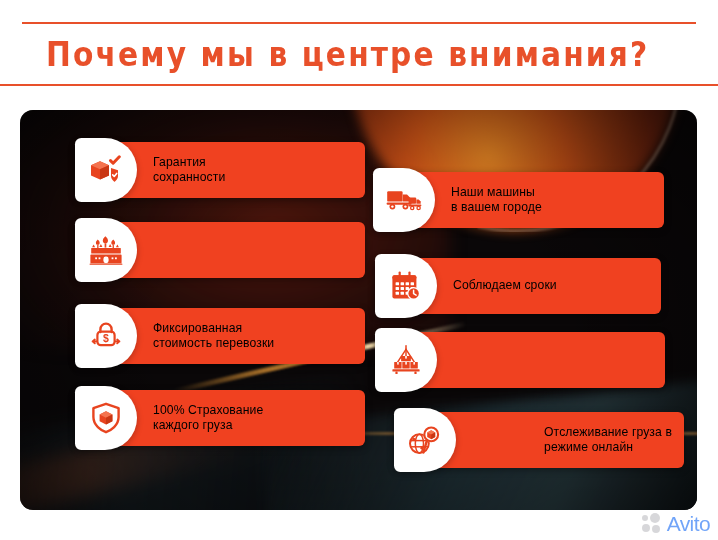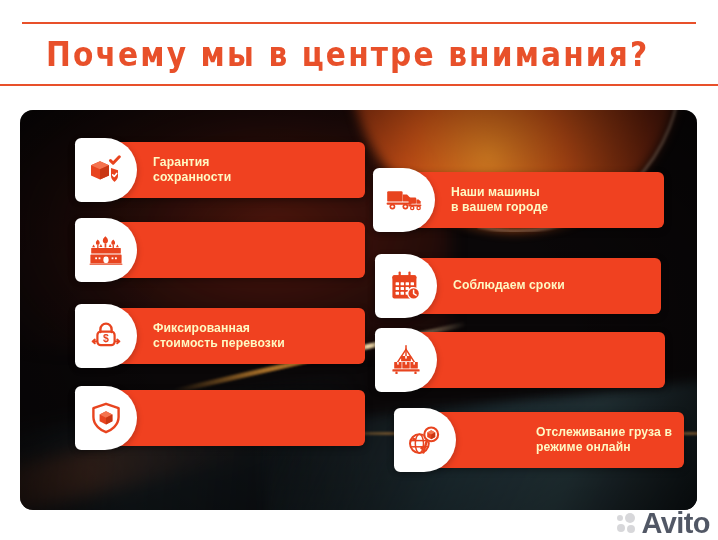--- a/index.html
+++ b/index.html
@@ -188,23 +188,23 @@
     border-radius: 7px 36px 36px 7px;
     display: flex;
     align-items: center;
     justify-content: center;
     box-shadow: 0 2px 6px rgba(0,0,0,0.25);
   }
   .badge svg { display: block; }
   .card-label {
     margin-left: 78px;
     margin-right: 12px;
-    color: #fef9c3;
+    color: #000000;
     font-family: "Liberation Sans", sans-serif;
-    font-weight: 700;
+    font-weight: 400;
     font-size: 12.2px;
     line-height: 15.5px;
     letter-spacing: 0.1px;
     white-space: pre-line;
   }
 
   
   #card-0 { left: 55px;  top: 32px;  width: 290px; }
   #card-1 { left: 55px;  top: 112px; width: 290px; }
   #card-2 { left: 55px;  top: 198px; width: 290px; }
@@ -229,24 +229,24 @@
     position: absolute;
     border-radius: 50%;
     background: #c9c9cc;
     display: block;
   }
   #wm-dots i:nth-child(1) { width: 6px;  height: 6px;  left: 0px;  top: 2px; }
   #wm-dots i:nth-child(2) { width: 10px; height: 10px; left: 8px;  top: 0px; }
   #wm-dots i:nth-child(3) { width: 8px;  height: 8px;  left: 0px;  top: 11px; }
   #wm-dots i:nth-child(4) { width: 8px;  height: 8px;  left: 10px; top: 12px; }
   #wm-text {
-    color: #0f172a;
+    color: #3b82f6;
     font-family: "Liberation Sans", sans-serif;
-    font-weight: 700;
-    font-size: 29px;
+    font-weight: 400;
+    font-size: 21px;
     line-height: 25px;
     letter-spacing: -0.6px;
   }
 </style>
 </head>
 <body>
 
 <div id="header">
   <div id="rule-top"></div>
   <div id="page-title">Почему мы в центре внимания?</div>
@@ -333,20 +333,22 @@
     <div class="badge">
       <span>
         <svg width="32" height="32" viewBox="0 0 32 32" fill="none">
           <path d="M16 1.8 L28.6 6.2 V15 c0 8.4-7.7 13.3-12.6 15.2 C11.1 28.3 3.4 23.4 3.4 15 V6.2 Z" stroke="#e8441f" stroke-width="2.4" fill="none" stroke-linejoin="round"></path>
           <path d="M16 9.2 L22.4 12.5 V19.3 L16 22.6 L9.6 19.3 V12.5 Z" fill="#e8441f"></path>
           <path d="M9.6 12.5 L16 15.8 L22.4 12.5 L16 9.2 Z" fill="#f4744f"></path>
           <path d="M16 15.8 V22.6 L22.4 19.3 V12.5 Z" fill="#c93714"></path>
         </svg>
       </span>
     </div>
+    <div class="card-label">100% Страхование
+каждого груза</div>
   </div>
 
   <div class="card" id="card-4">
     <div class="badge">
       <span>
         <svg width="36" height="28" viewBox="0 0 36 28" fill="none">
           <g fill="#e8441f">
             <rect x="1.2" y="5.2" width="15.4" height="10.4" rx="1.2"></rect>
             <path d="M16.8 8.4 h4.2 l3.2 3.4 v3.8 h-7.4 Z"></path>
             <rect x="0.6" y="16.6" width="25" height="2.2" rx="1"></rect>

